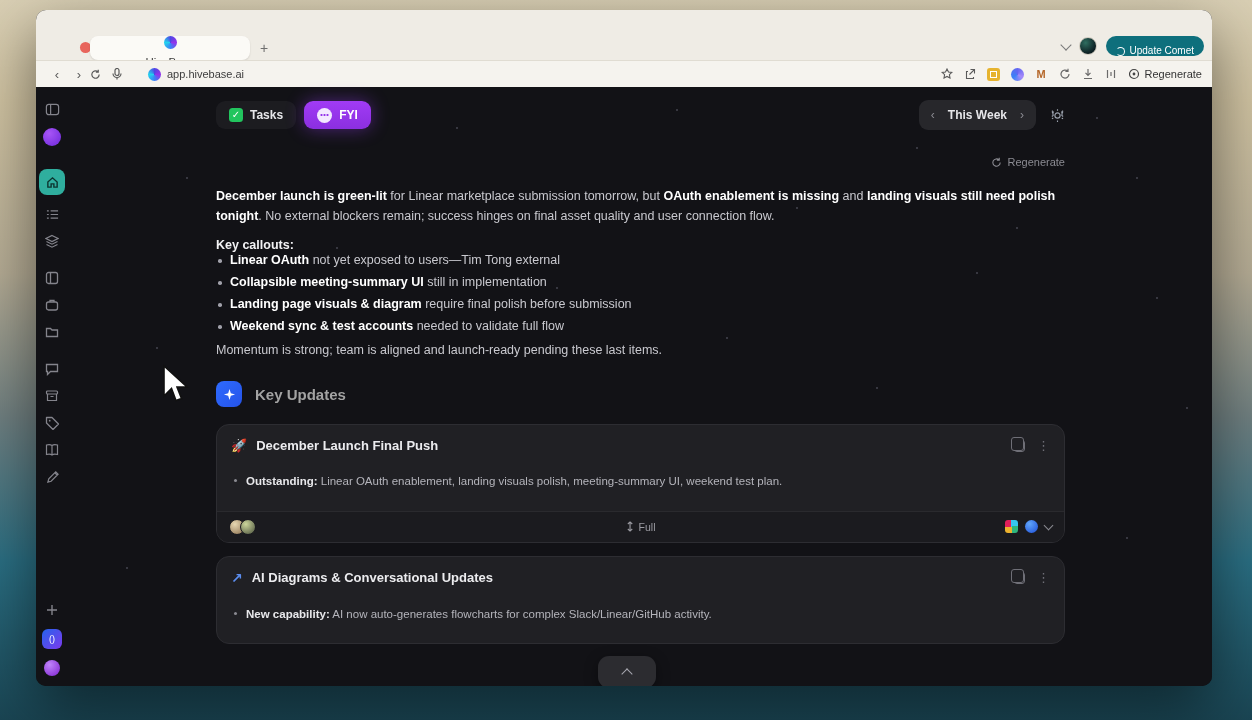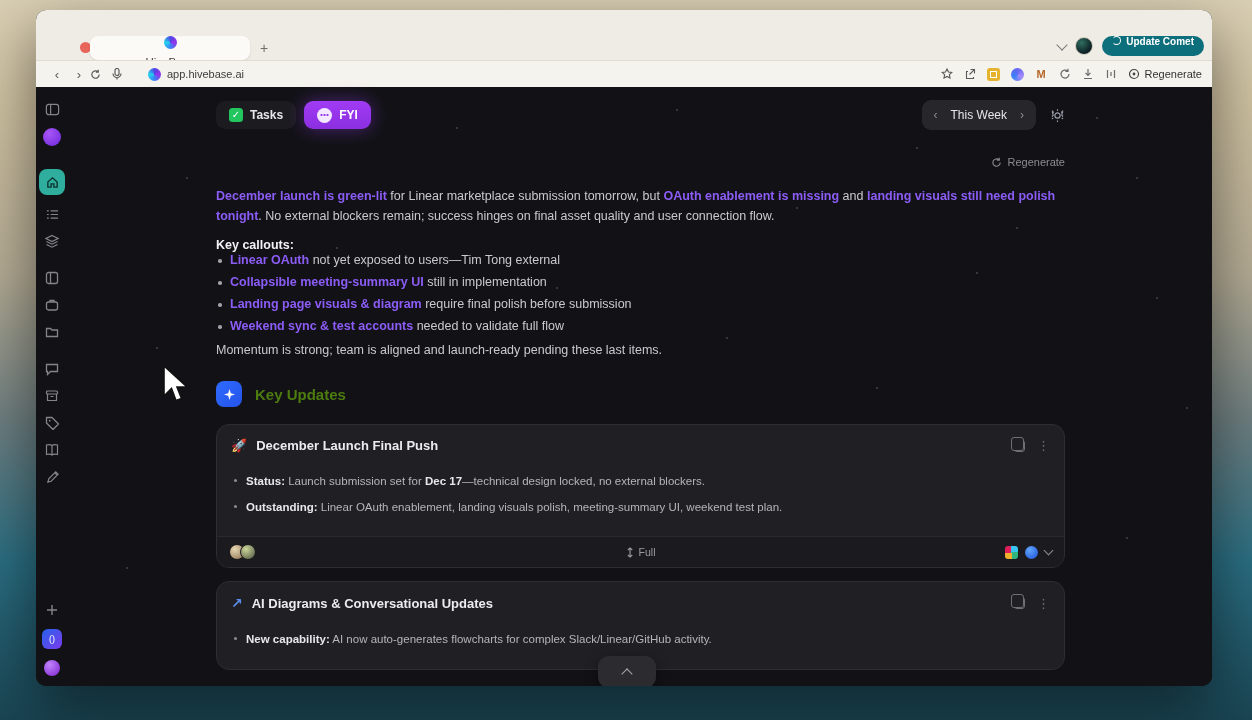--- a/index.html
+++ b/index.html
@@ -26,21 +26,21 @@
     display:flex; align-items:center; gap:7px; padding:0 10px; font-size:11.5px; color:#3b3b3b;flex-direction:column;
   }
   .favicon { width:13px; height:13px; border-radius:50%;
     background:conic-gradient(#4f46e5,#9333ea,#3b82f6,#22d3ee,#4f46e5); flex:0 0 auto; }
   .newtab { position:absolute; left:224px; top:30px; font-size:14px; color:#6e6e6e; }
   .tab-right { position:absolute; right:8px; top:26px; display:flex; align-items:center; gap:9px; }
   .chev { width:8px; height:8px; border-right:1.5px solid #7a7a7a; border-bottom:1.5px solid #7a7a7a; transform:rotate(45deg); margin-top:-3px; }
   .profile-dot { width:18px; height:18px; border-radius:50%; background:radial-gradient(circle at 35% 30%,#2f6e60,#0c1e22 70%); border:1px solid #cfcabf; }
   .update-btn {
     height:20px; padding:0 10px; border-radius:10px; background:#0e6f7c; color:#fff;
-    font-size:10px; display:flex; align-items:flex-start; gap:5px; border:none; cursor:pointer;font-weight:bold;
+    font-size:10px; display:flex; align-items:flex-end; gap:5px; border:none; cursor:pointer;
   }
   .reload-glyph { width:9px; height:9px; border:1.4px solid currentColor; border-radius:50%; border-left-color:transparent; position:relative; }
   .navbar {
     position:absolute; left:0; top:50px; width:100%; height:27px; background:#f5f3ee;
     border-top:1px solid #e0dcd2; display:flex; align-items:center; padding:0 10px; color:#5a5a5a;
   }
   .nav-ic { width:22px; text-align:center; font-size:13px; color:#5a5a5a; }
   .url-box { display:flex; align-items:center; gap:6px; margin-left:14px; font-size:11px; color:#3d3d3d; }
   .nav-right { margin-left:auto; display:flex; align-items:center; gap:11px; font-size:11px; color:#444; }
   .ext { width:13px; height:13px; border-radius:3px; }
@@ -67,34 +67,34 @@
   .pill { display:flex; align-items:center; gap:7px; height:28px; padding:0 13px; border-radius:9px; font-size:12px; font-weight:bold; color:#e7e7ea; cursor:pointer; }
   .pill-tasks { background:#1c1c20; }
   .check-sq { width:14px; height:14px; border-radius:3.5px; background:#22c55e; color:#fff; font-size:10px; line-height:14px; text-align:center; }
   .pill-fyi { background:linear-gradient(180deg,#a13bf5,#8b2fe0); margin-left:8px; box-shadow:0 0 18px rgba(150,60,245,.45); color:#fff;justify-content:space-between; }
   .bubble { width:15px; height:15px; border-radius:50%; background:#f3e8ff; position:relative; }
   .bubble::after { content:""; position:absolute; left:3px; top:6px; width:9px; height:2px;
     background:radial-gradient(circle,#9333ea 1px,transparent 1.2px) 0 0/3px 2px repeat-x; }
   .week-wrap { margin-left:auto; display:flex; align-items:center; gap:14px; }
   .week { display:flex; align-items:center; height:30px; padding:0 12px; border-radius:9px; background:#27272b; gap:13px; }
   .week .arr { font-size:12px; color:#8b8b92; cursor:pointer; }
-  .week .lbl { font-size:12px; font-weight:normal; color:#e6e6e9; }
+  .week .lbl { font-size:12px; font-weight:bold; color:#e6e6e9; }
   .gear { color:#9ca3af; cursor:pointer; }
   .regen-row { display:flex; justify-content:flex-end; margin-bottom:18px; }
   .regen { display:flex; align-items:center; gap:6px; font-size:11px; color:#8b8b92; cursor:pointer; }
   .para { font-size:12.5px; line-height:1.6; color:#c9c9cf; margin-bottom:12px; }
-  .para strong, .callouts strong { color:#8b5cf6; }
+  .para strong, .callouts strong { color:#ffffff; }
   .callout-label { font-size:12.5px; font-weight:bold; color:#f2f2f4; margin-bottom:1px; }
   ul.callouts { list-style:none; margin-bottom:10px; }
   ul.callouts li { position:relative; padding-left:14px; font-size:12.5px; color:#c9c9cf; margin-bottom:8px; }
   ul.callouts li::before { content:""; position:absolute; left:2px; top:6px; width:3.5px; height:3.5px; border-radius:50%; background:#a1a1aa; }
   .closing { font-size:12.5px; color:#c9c9cf; margin-bottom:24px; }
   .ku-head { display:flex; align-items:center; gap:13px; margin-bottom:17px; }
   .ku-ic { width:26px; height:26px; border-radius:8px; background:linear-gradient(135deg,#2e6bff,#2553e8); display:flex; align-items:center; justify-content:center; color:#fff; }
-  .ku-title { font-size:15px; font-weight:bold; color:#4d7c0f; }
+  .ku-title { font-size:15px; font-weight:bold; color:#a3a3a3; }
   
   .card { background:#202024; border:1px solid #2d2d32; border-radius:13px; margin-bottom:13px; overflow:hidden; }
   .card-head { display:flex; align-items:center; padding:13px 14px 6px 14px; }
   .card-emoji { font-size:13px; margin-right:9px; }
   .card-arrow { font-size:14px; color:#5b8def; margin-right:9px; font-weight:bold; }
   .card-title { font-size:13px; font-weight:bold; color:#ececef; }
   .card-head-r { margin-left:auto; display:flex; align-items:center; gap:12px; color:#6f6f77; }
   .copy-ic { width:11px; height:12px; border:1.3px solid #6f6f77; border-radius:3px; position:relative; }
   .copy-ic::before { content:""; position:absolute; left:-4px; top:-4px; width:11px; height:12px; border:1.3px solid #6f6f77; border-radius:3px; background:#202024; }
   .kebab { font-size:13px; cursor:pointer; }
@@ -359,21 +359,20 @@
       <div class="card">
         <div class="card-head">
           <span class="card-emoji">🚀</span>
           <span class="card-title">December Launch Final Push</span>
           <span class="card-head-r">
             <span class="copy-ic"></span>
             <span class="kebab">⋮</span>
           </span>
         </div>
         <ul class="card-list">
-          <li><strong>Status:</strong><span> Launch submission set for </span><strong>Dec 17</strong><span>—technical design locked, no external blockers.</span></li>
           <li><strong>Outstanding:</strong><span> Linear OAuth enablement, landing visuals polish, meeting-summary UI, weekend test plan.</span></li>
         </ul>
         <div class="card-foot">
           <span class="avatars">
             <span class="av av1"></span>
             <span class="av av2"></span>
           </span>
           <span class="mode">
             <svg class="ic" width="8" height="11" viewBox="0 0 8 11">
                 <path d="M4 1v9M1.8 3L4 .9 6.2 3M1.8 8L4 10.1 6.2 8" fill="none" stroke="#9b9ba2" stroke-width="1.1"></path>

